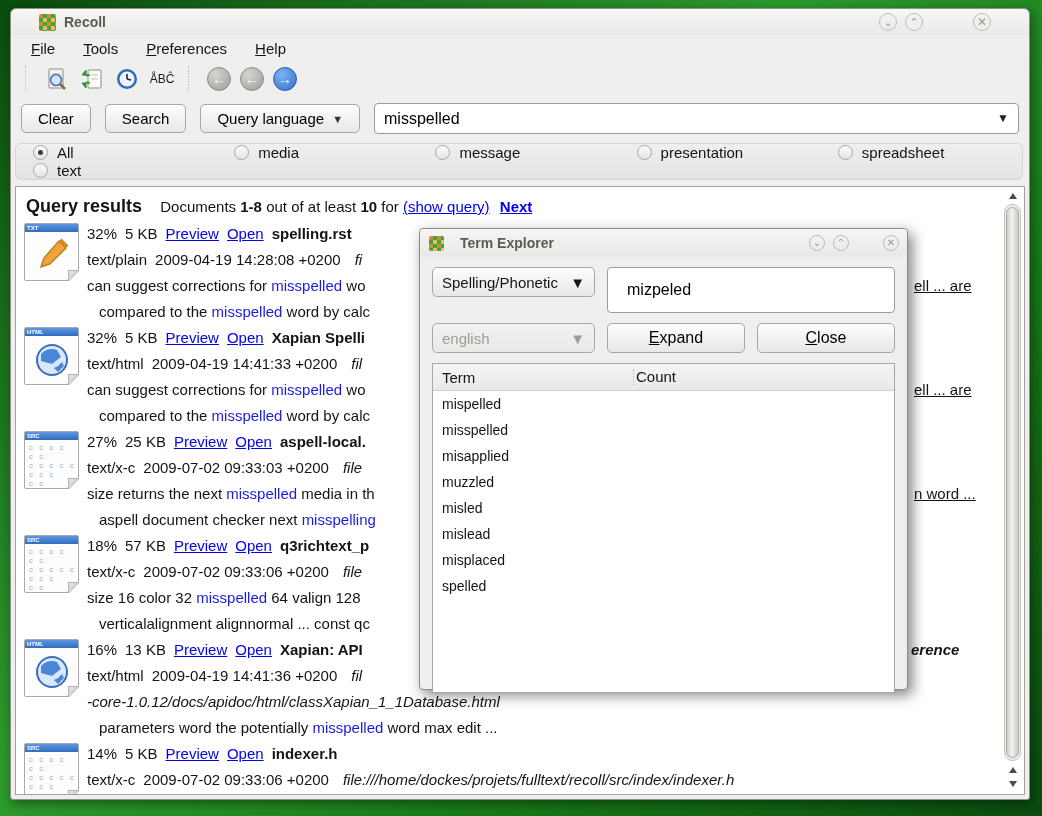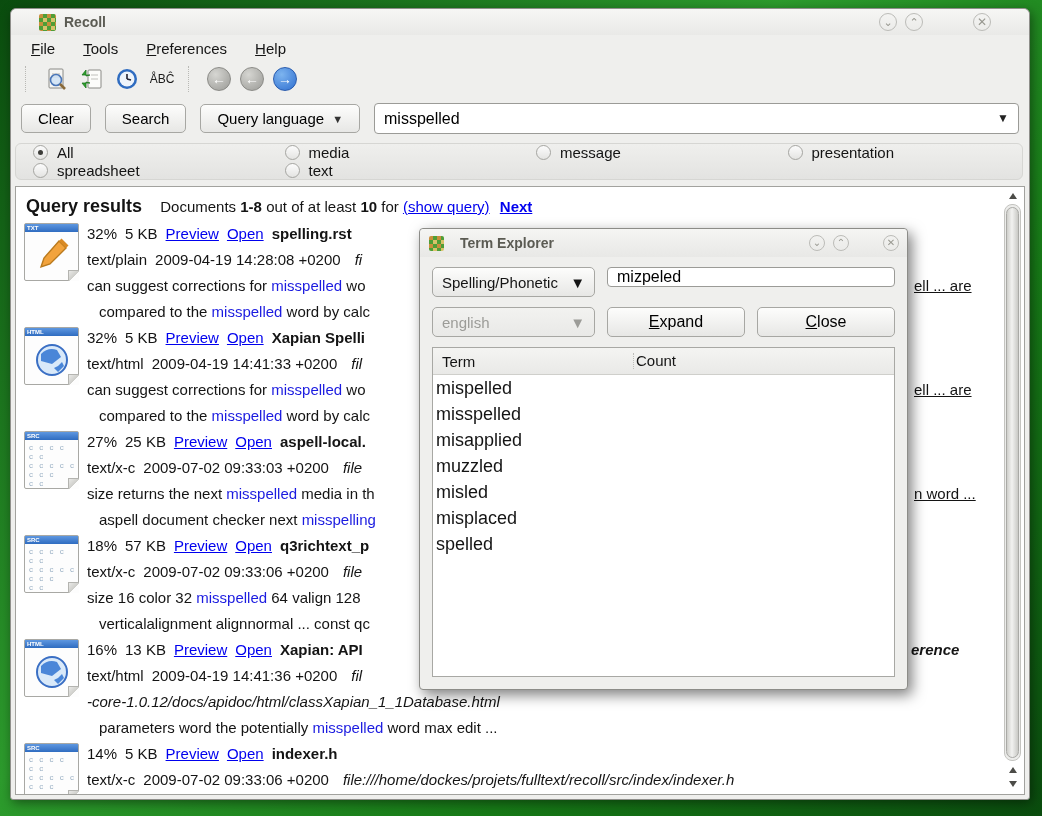--- a/index.html
+++ b/index.html
@@ -44,21 +44,21 @@
     background:linear-gradient(#fdfdfc,#e7e7e5); }
   .combo { display:flex; align-items:center; gap:8px; }
   .combo .chev { font-size:11px; color:#333; }
   .searchwrap { flex:1; position:relative; }
   .searchinput { width:100%; height:31px; border:1px solid #9b9b97; border-radius:4px;
     font-size:16px; font-family:"Liberation Sans",sans-serif; padding:0 28px 0 9px; background:#fff; }
   .searchwrap .chev { position:absolute; right:10px; top:8px; font-size:12px; color:#222; }
   
   .radiobar { margin:5px 6px 0 4px; height:37px; border-radius:6px;
     background:linear-gradient(#efefed,#e3e3e1); border:1px solid #d6d6d3;
-    display:grid; grid-template-columns:repeat(4,1fr); align-items:center; }
+    display:grid; grid-template-columns:repeat(5,1fr); align-items:center; }
   .fitem { display:flex; align-items:center; gap:9px; padding-left:17px; font-size:15px; }
   .radio { width:15px; height:15px; border-radius:50%; background:linear-gradient(#fcfcfc,#e4e4e2);
     border:1px solid #a5a5a1; position:relative; }
   .radio.checked::after { content:""; position:absolute; left:4px; top:4px; width:5px; height:5px;
     border-radius:50%; background:#3c3c38; }
   
   .results { position:absolute; left:4px; right:4px; top:177px; bottom:4px;
     background:#fff; border:1px solid #a2a29e; overflow:hidden; }
   .rheader { padding:9px 0 4px 10px; font-size:15px; }
   .rheader .big { font-size:18px; font-weight:bold; margin-right:14px; }
@@ -102,30 +102,30 @@
   .dlg-title .checker { width:15px; height:15px; }
   .dlg-title .win-title { font-size:14px; }
   .dlg-title .winbtn { width:16px; height:16px; line-height:14px; font-size:10px; }
   .dlg-title .winbtn.close { margin-left:26px; }
   .dlg-body { padding:10px 12px; }
   .dlg-row { display:flex; gap:12px; margin-bottom:10px; }
   .dcombo { width:163px; height:30px; font-size:15px; border:1px solid #a7a7a3; border-radius:5px;
     background:linear-gradient(#fdfdfc,#e7e7e5); display:flex; align-items:center; padding:0 9px; }
   .dcombo .lbl { flex:1; }
   .dcombo.disabled { color:#9c9c98; background:linear-gradient(#f2f2f0,#e9e9e7); }
-  .dinput { flex:1; height:20px; border:1px solid #9b9b97; border-radius:4px; background:#fff;
-    font-size:16px; font-family:"Liberation Sans",sans-serif; padding:0 9px; }
+  .dinput { flex:1; height:46px; border:1px solid #9b9b97; border-radius:4px; background:#fff;
+    font-size:16px; font-family:"Liberation Sans",sans-serif; padding:0 19px; }
   .dbtn { flex:1; height:30px; font-size:16px; border:1px solid #a7a7a3; border-radius:5px;
     background:linear-gradient(#fdfdfc,#e7e7e5); text-align:center; line-height:28px; }
   .ttable { height:330px; background:#fff; border:1px solid #a8a8a4; overflow:hidden; }
   .thead { height:27px; display:flex; align-items:center; font-size:15px;
     background:linear-gradient(#f4f4f2,#e9e9e7); border-bottom:1px solid #cfcfcb; }
   .thead .c1 { width:200px; padding-left:9px; }
   .thead .c2 { padding-left:2px; border-left:1px dotted #bdbdb9; height:16px; line-height:16px; padding-right:90px; }
-  .trow { height:26px; line-height:26px; font-size:18px; padding-left:3px; }
+  .trow { height:26px; line-height:26px; font-size:14px; padding-left:9px; }
 </style>
 </head>
 <body>
 
 <div class="window">
 
   <div class="titlebar">
     <div class="checker"></div>
     <div class="win-title">Recoll</div>
     <div class="winbtns">
@@ -368,17 +368,18 @@
     <div class="ttable">
       <div class="thead">
         <div class="c1">Term</div>
         <div class="c2">Count</div>
       </div>
       <div class="trow">mispelled</div>
       <div class="trow">misspelled</div>
       <div class="trow">misapplied</div>
       <div class="trow">muzzled</div>
       <div class="trow">misled</div>
+      <div class="trow">mislead</div>
       <div class="trow">misplaced</div>
       <div class="trow">spelled</div>
     </div>
   </div>
 </div>
 
 </body></html>

